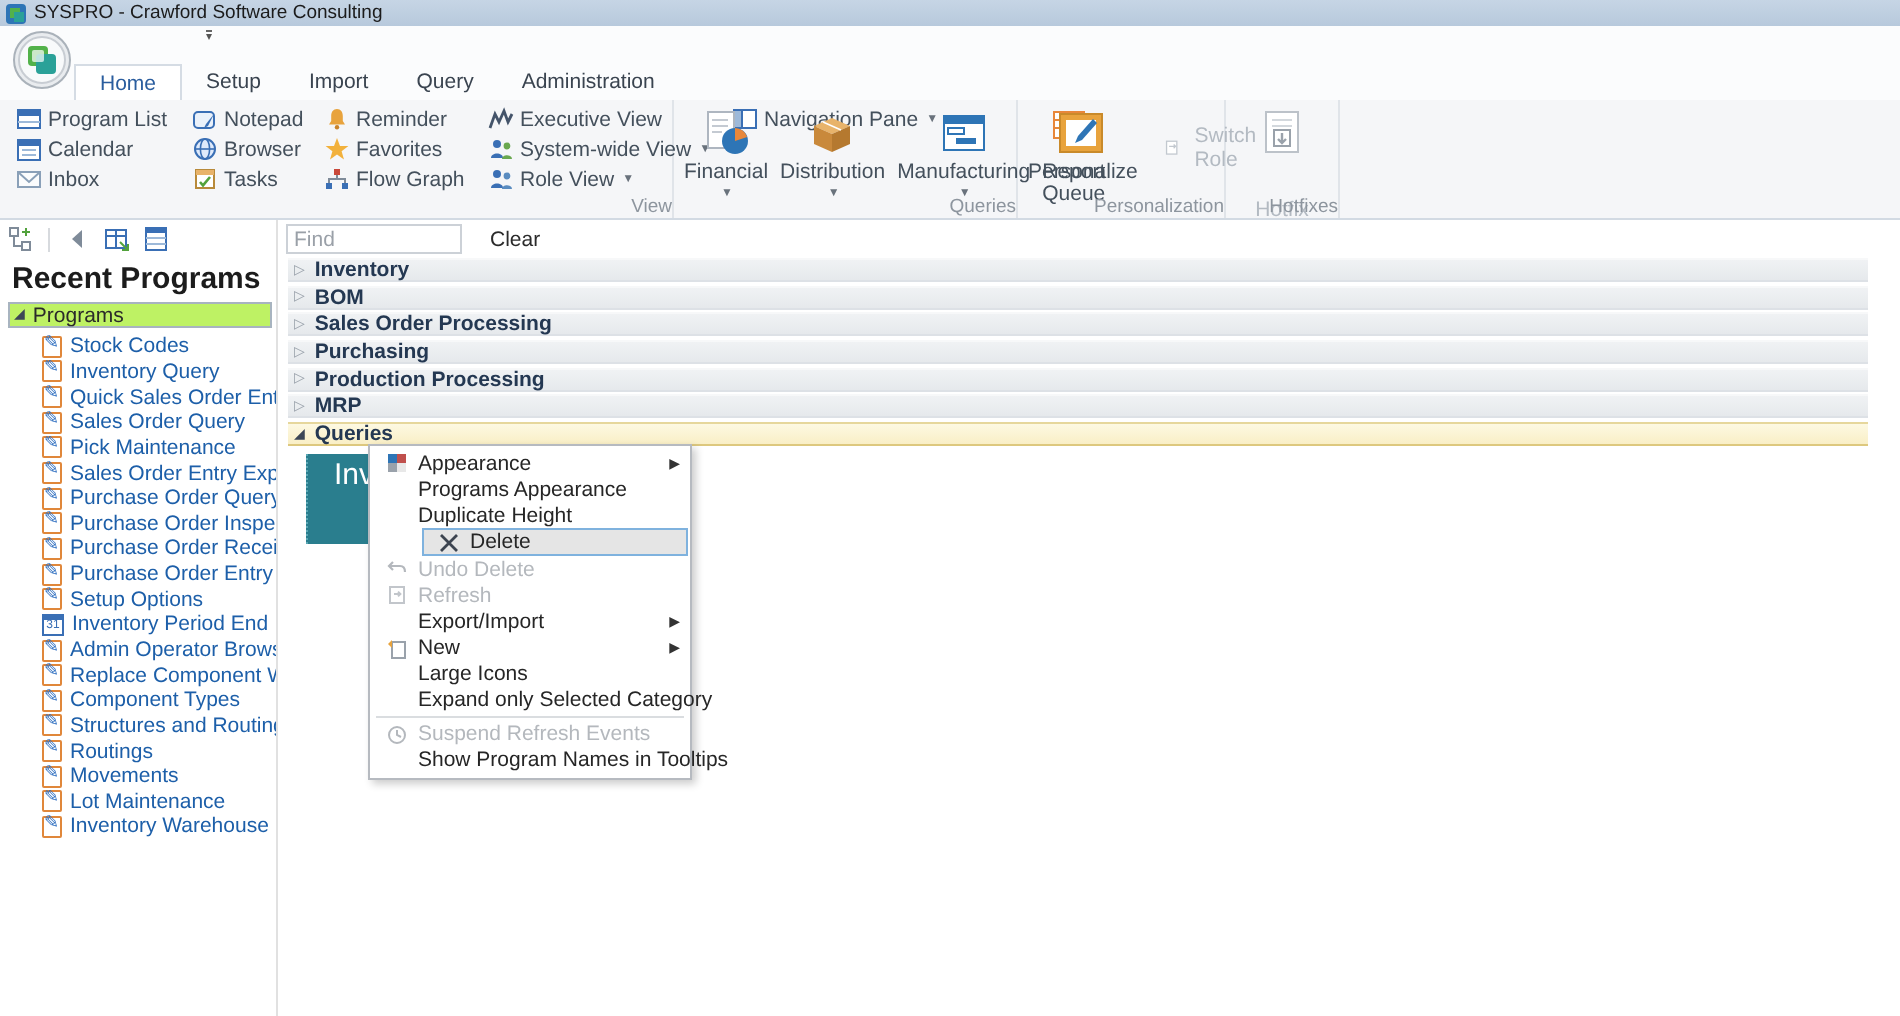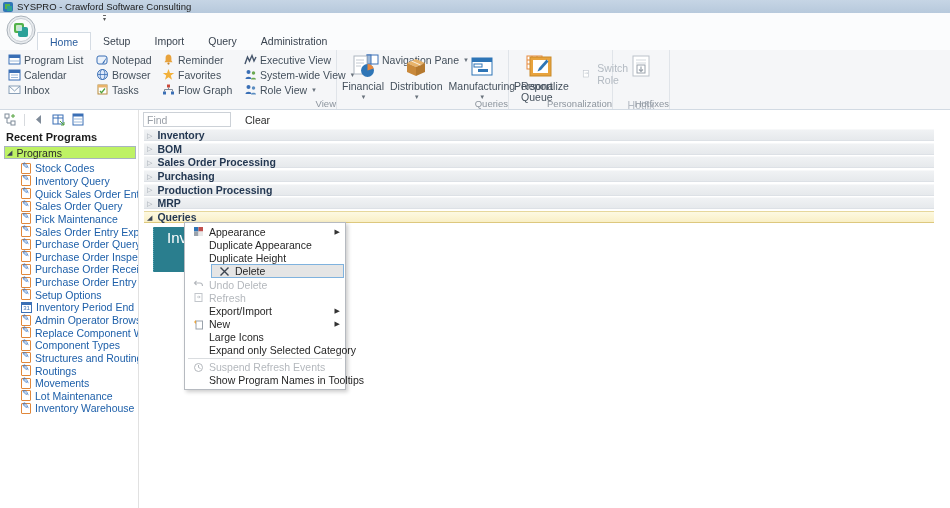--- a/index.html
+++ b/index.html
@@ -44,21 +44,21 @@
   .switchrole { display:flex; align-items:center; gap:7px; font-size:10.5px; color:#b3bac2;
                 margin:3px 4px 0 10px; }
 
   
   .workspace { position:absolute; top:110px; left:0; width:100%; height:398px; background:#fff; }
   .sidebar { position:absolute; top:0; left:0; width:139px; height:398px;
              border-right:1px solid #e1e1e1; }
   .side-toolbar { display:flex; align-items:center; gap:7px; padding:3px 2px 2px 4px; height:18px; }
   .side-toolbar .tb { width:13px; height:13px; }
   .tb-sep { width:1px; height:12px; background:#d7dade; }
-  .side-header { font-weight:bold; font-size:11px; color:#1c1c1c; padding:3px 2px 2px 6px; }
+  .side-header { font-weight:bold; font-size:15px; color:#1c1c1c; padding:3px 2px 2px 6px; }
   .tree-root { display:flex; align-items:center; gap:4px; border:1px solid #a8b4c0;
                background:#bef264; margin:1px 2px 1px 4px; padding:0 2px; height:13px;
                font-size:10.5px; color:#2a2a2a; }
   .tri-exp { font-size:7px; color:#3c4656; line-height:7px; }
   .side-items { padding-left:21px; padding-top:2px; }
   .side-item { display:flex; align-items:center; gap:4px; height:12.65px;
                font-size:10.5px; color:#1d5fa9; white-space:nowrap; overflow:hidden; }
   .page-icon { position:relative; width:10px; height:11px; flex:0 0 10px;
                border:1px solid #e0873a; background:#fff; border-radius:1px; }
   .page-icon::after { content:"\270E"; position:absolute; left:0px; top:-3px;
@@ -500,21 +500,21 @@
               <rect x="5.5" y="1" width="4.5" height="4.5" fill="#c0504d"></rect>
               <rect x="1" y="5.5" width="4.5" height="4.5" fill="#9aa2ab"></rect>
               <rect x="5.5" y="5.5" width="4.5" height="4.5" fill="#e8e8e8"></rect>
             </svg>
           </span>
         <span class="mi-label">Appearance</span>
         <span class="mi-arrow">▶</span>
       </div>
       <div class="menu-item">
         <span class="mi-icon"></span>
-        <span class="mi-label">Duplicate Appearance</span>
+        <span class="mi-label">Programs Appearance</span>
       </div>
       <div class="menu-item">
         <span class="mi-icon"></span>
         <span class="mi-label">Duplicate Height</span>
       </div>
       <div class="menu-item highlight">
         <span class="mi-icon">
             <svg viewBox="0 0 11 11">
               <path d="M1.5 1.5 L9.5 9.5 M9.5 1.5 L1.5 9.5" stroke="#3c4450" stroke-width="1.4" fill="none"></path>
             </svg>

